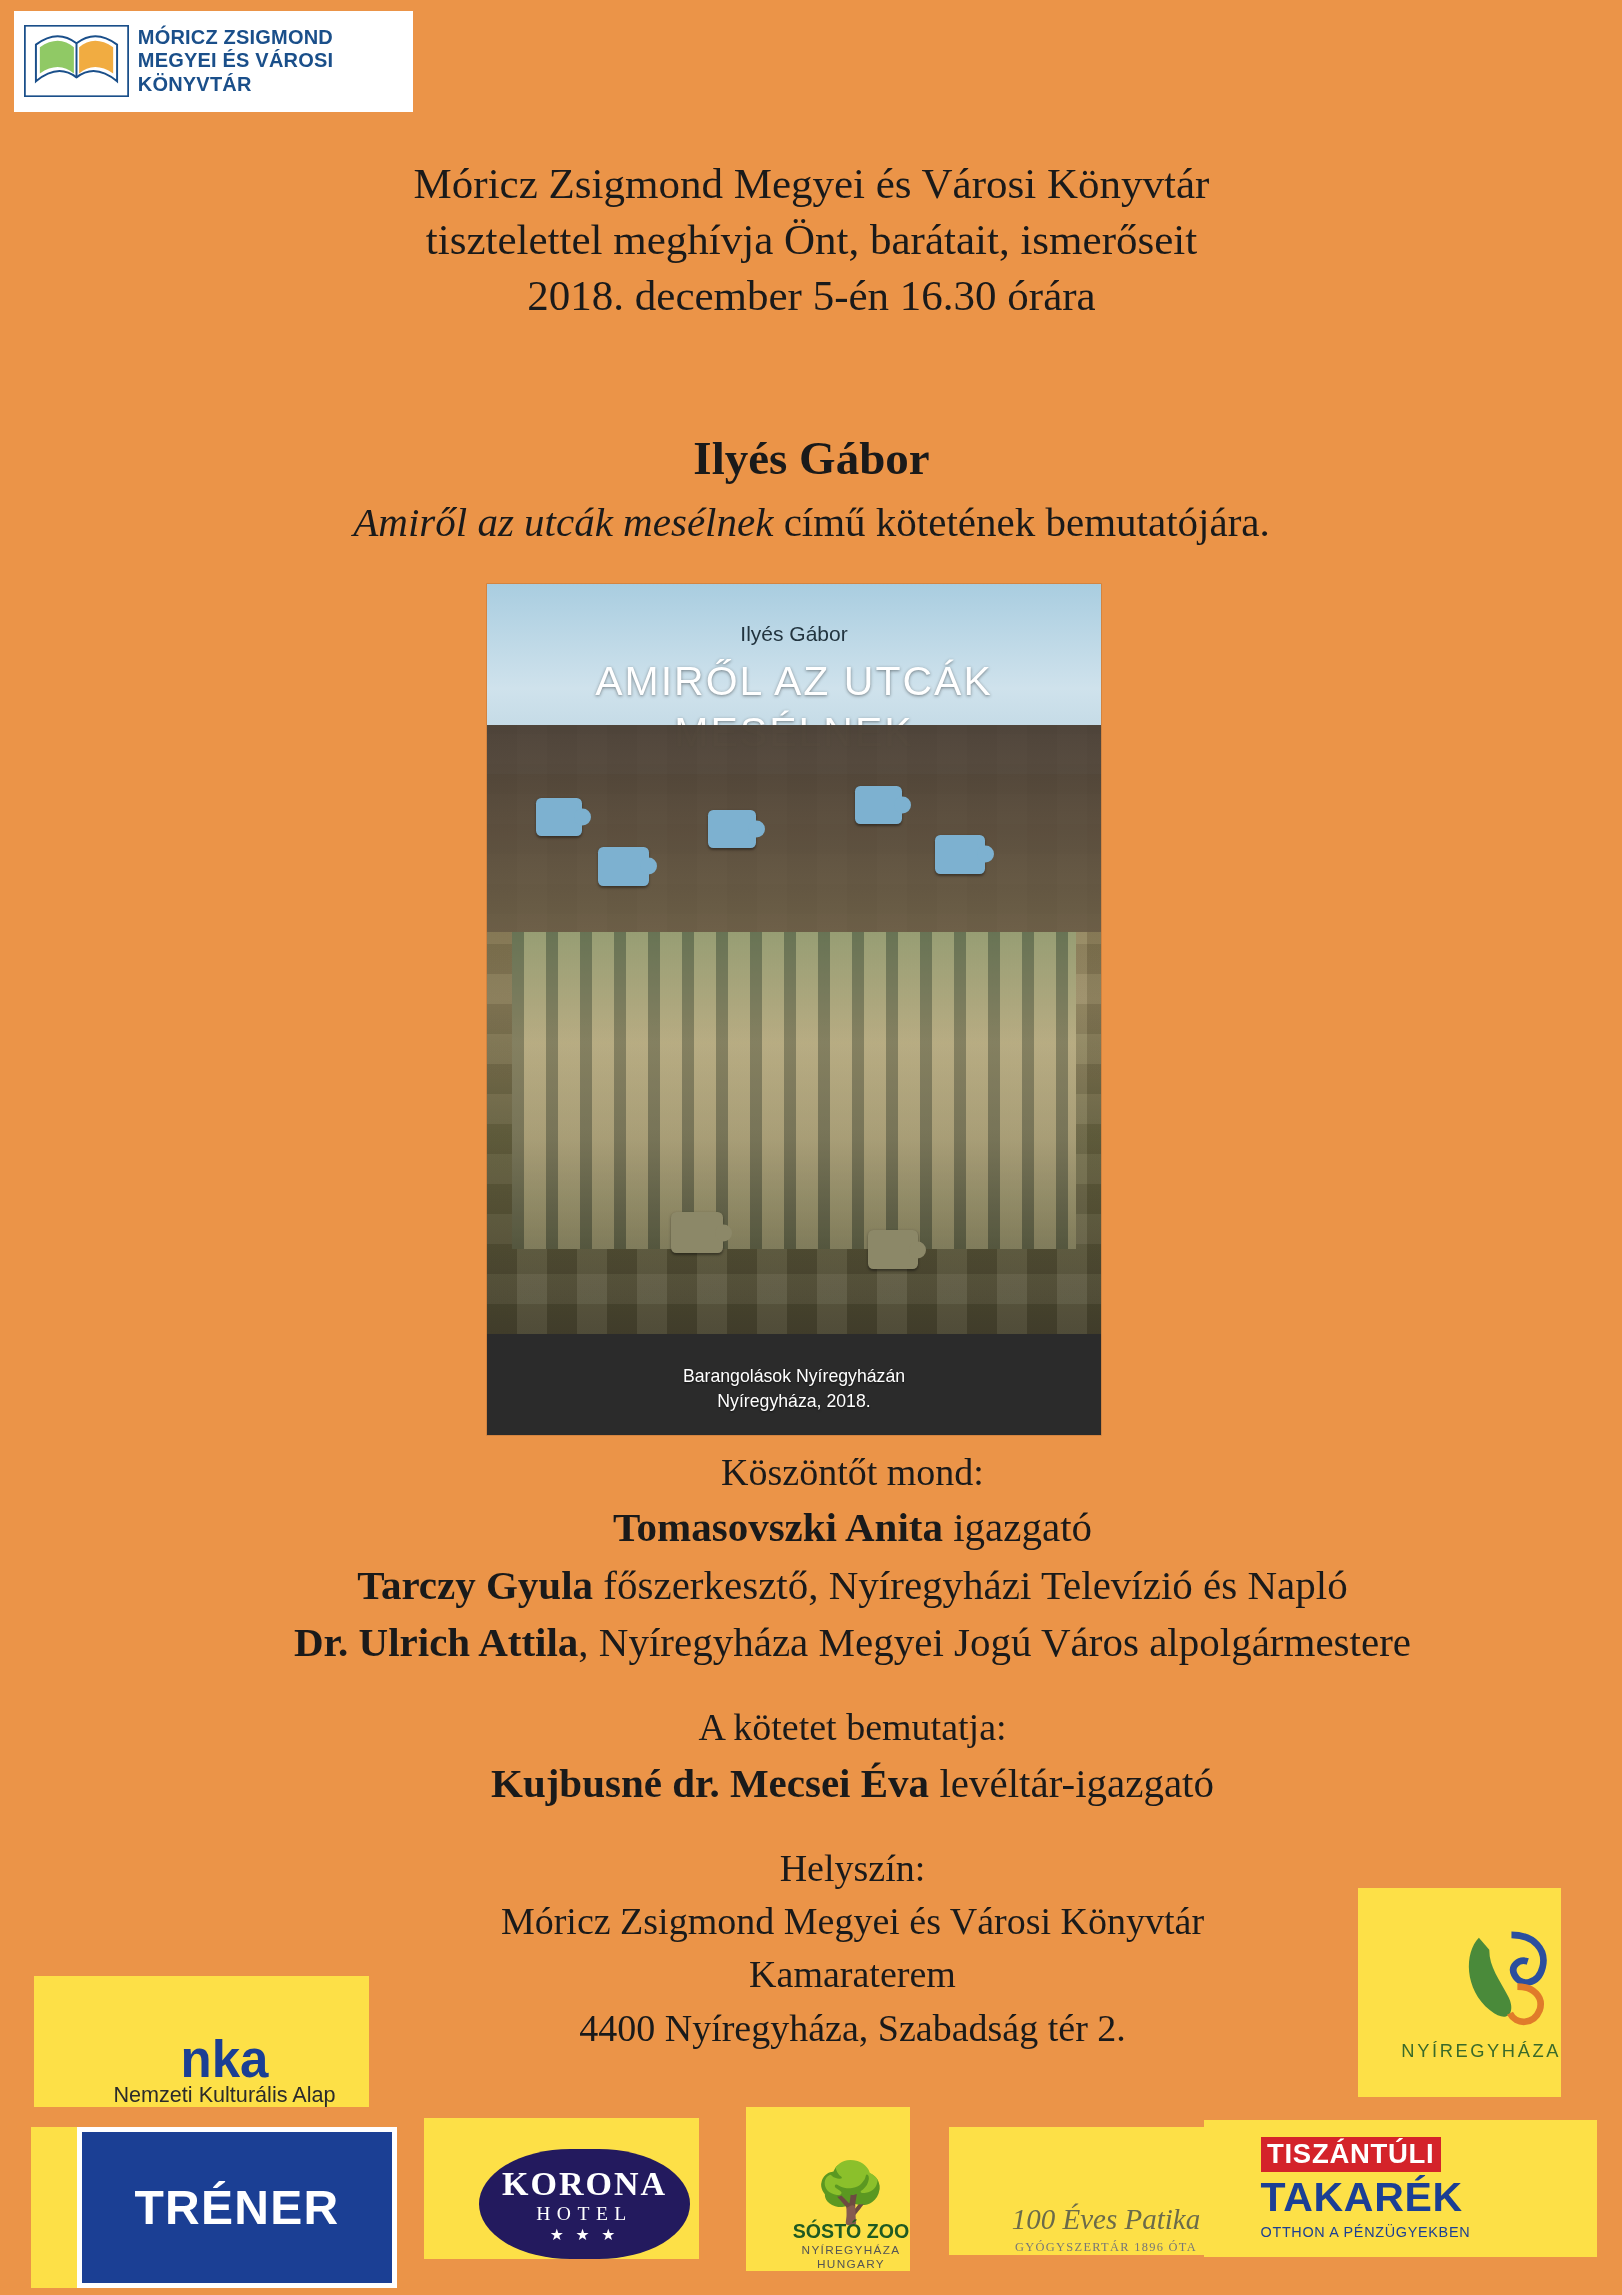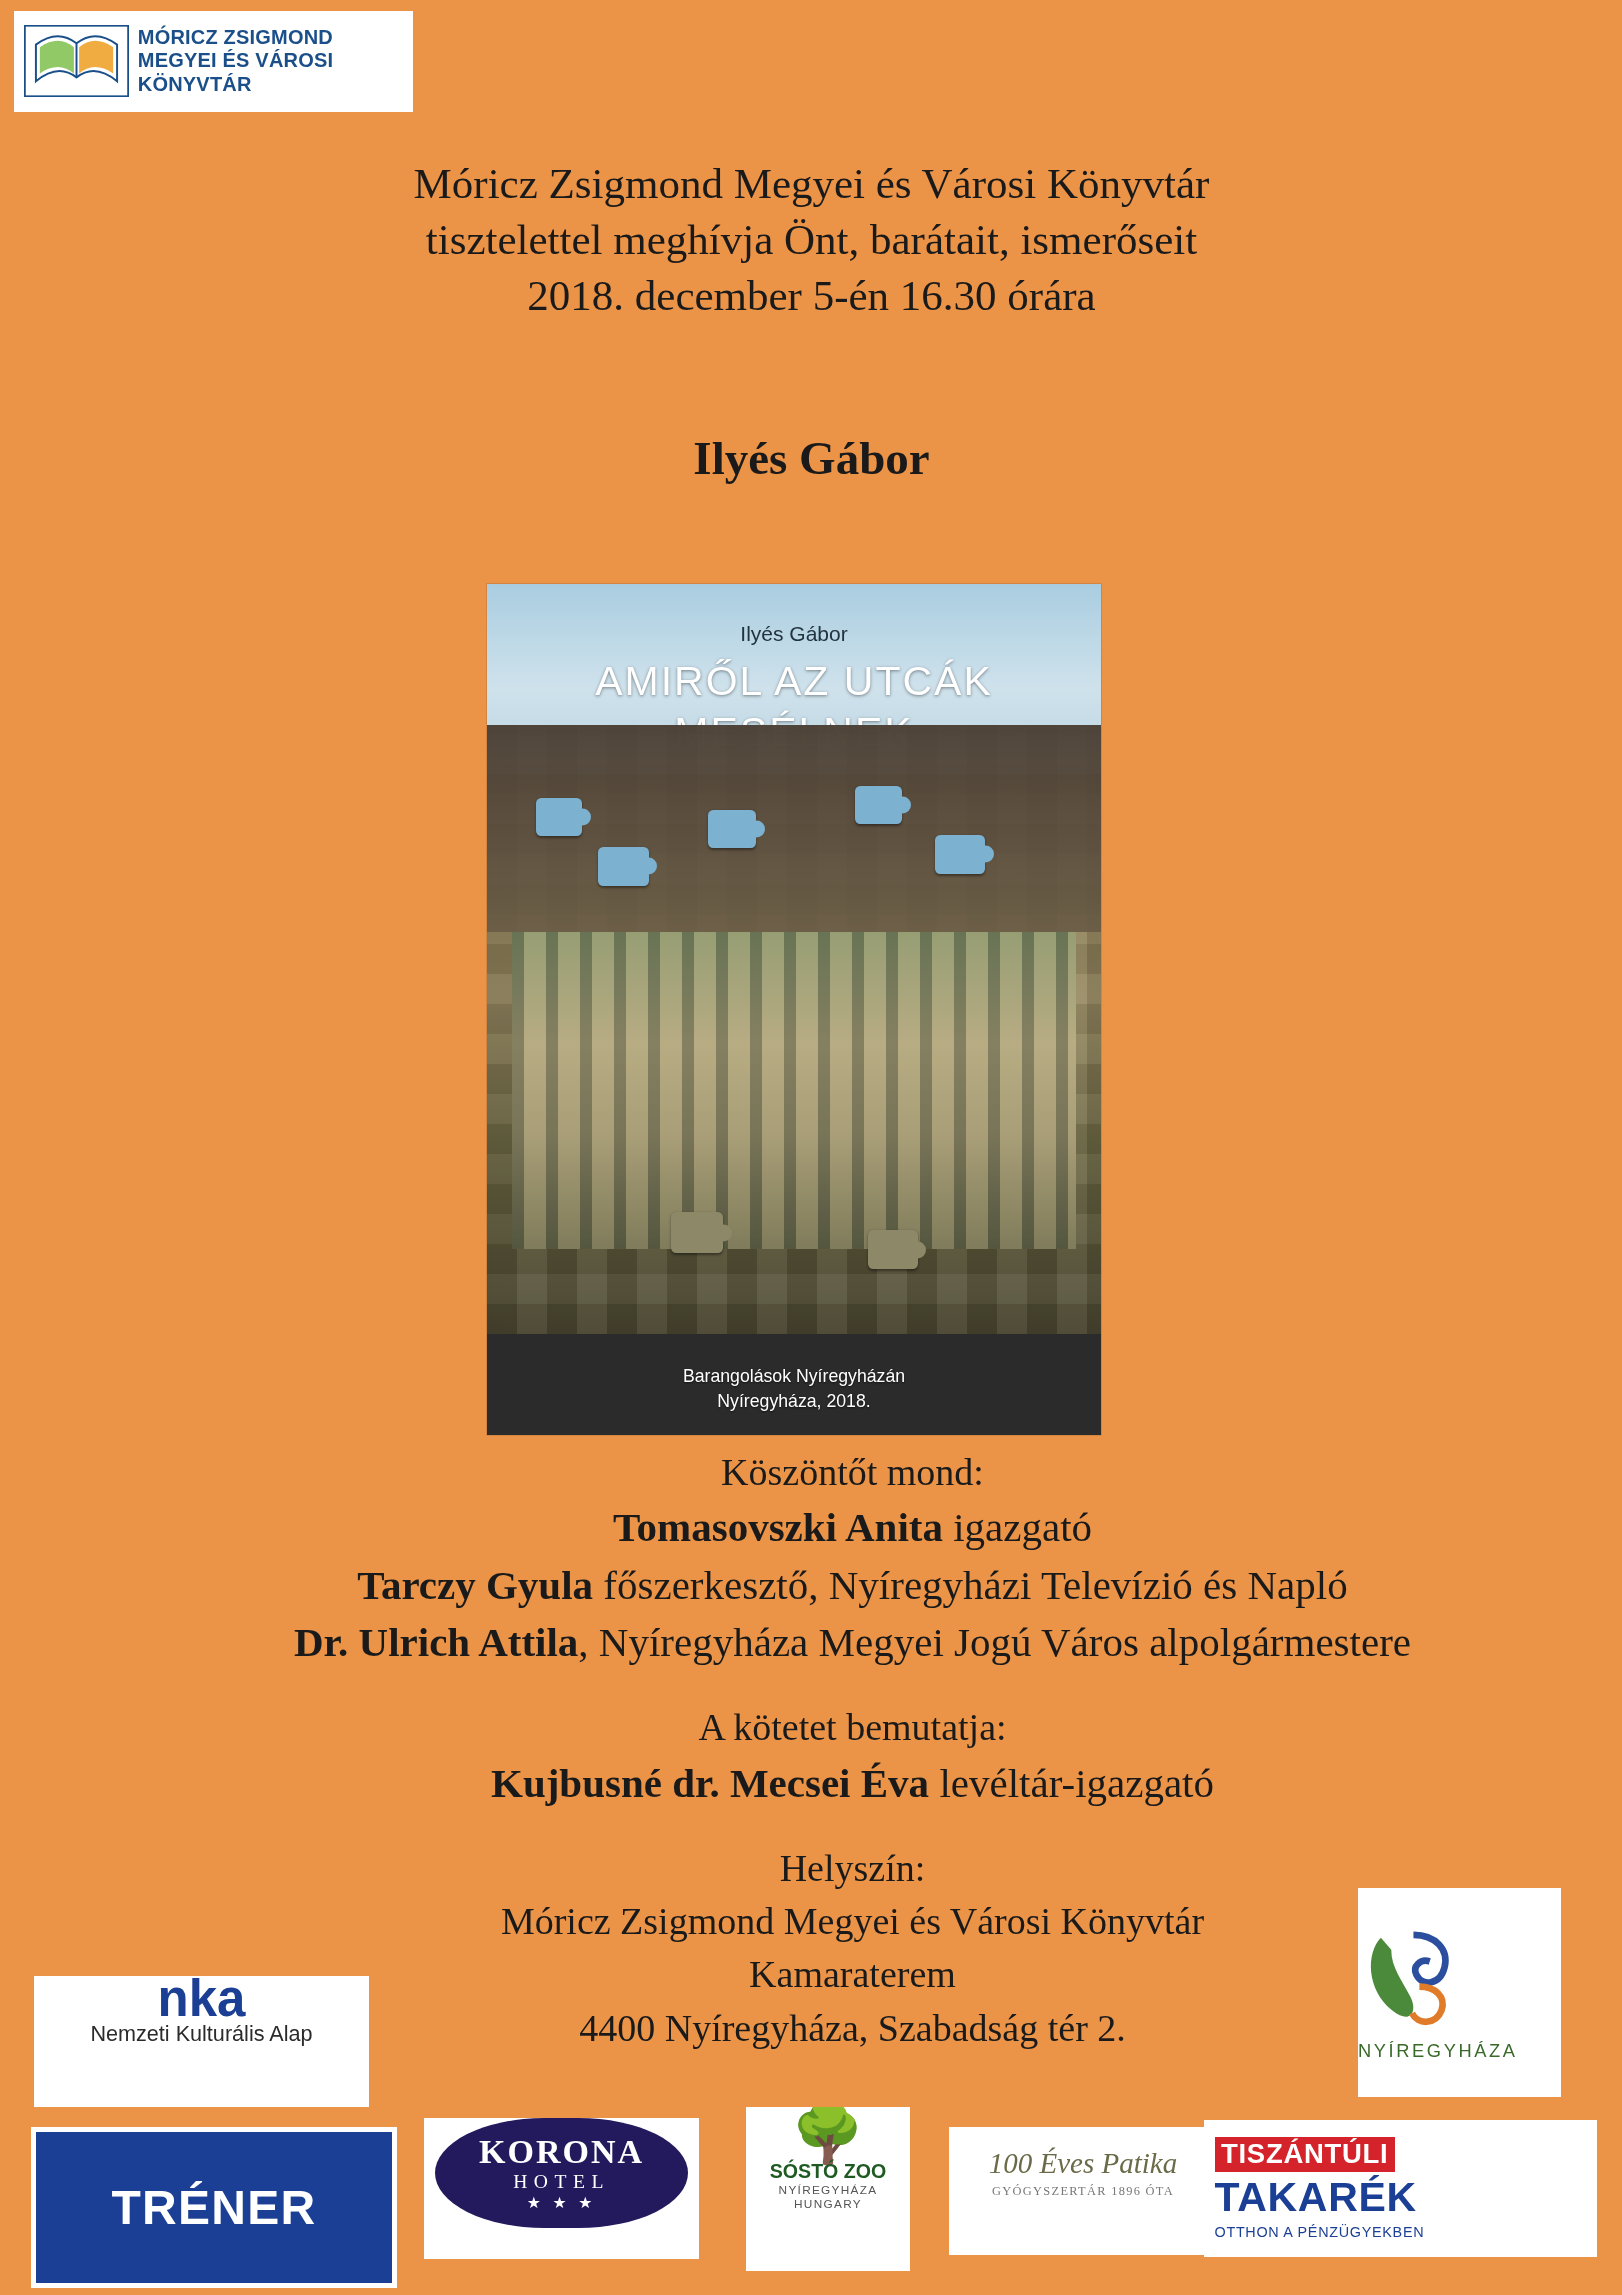--- a/index.html
+++ b/index.html
@@ -191,26 +191,27 @@
   }
   .programme .line.big {
     font-size: 41px;
   }
   .programme b { font-weight: bold; }
   .block-gap { height: 30px; }
 
   
   .logo-box {
     position: absolute;
-    background: #ffffff;
+    background: #fde047;
     box-sizing: border-box;
     display: flex;
-    align-items: flex-start;
+    align-items: flex-end;
     justify-content: center;
     overflow: hidden;
+    padding-left: 46px;
   }
   .logo-nka   { left: 34px;  top: 1976px; width: 335px;  height: 131px; }
   .logo-nyh   { left: 1358px; top: 1888px; width: 203px; height: 209px; flex-direction: column; }
   .logo-trener{ left: 31px;  top: 2127px; width: 366px;  height: 161px; }
   .logo-korona{ left: 424px; top: 2118px; width: 275px;  height: 141px; }
   .logo-zoo   { left: 746px;top: 2107px; width: 164px;  height: 164px; }
   .logo-patika{ left= 0; }
   .logo-patika{ left: 949px;top: 2127px; width: 268px;  height: 128px; }
   .logo-takarek{left: 1204px;top: 2120px; width: 393px;  height: 137px; }
 
@@ -321,20 +322,23 @@
 </div>
 
 <div class="invite-head">
   <div>Móricz Zsigmond Megyei és Városi Könyvtár</div>
   <div>tisztelettel meghívja Önt, barátait, ismerőseit</div>
   <div>2018. december 5-én 16.30 órára</div>
 </div>
 
 <div class="invite-author">
   <div class="name">Ilyés Gábor</div>
+  <div class="subtitle">
+    <span class="ital">Amiről az utcák mesélnek</span><span> című kötetének bemutatójára.</span>
+  </div>
 </div>
 
 <div class="book-cover">
   <div class="cover-sky"></div>
   <div class="cover-author">Ilyés Gábor</div>
   <div class="cover-title">
     <div>AMIRŐL AZ UTCÁK</div>
     <div>MESÉLNEK</div>
   </div>
   <div class="cover-photo">

